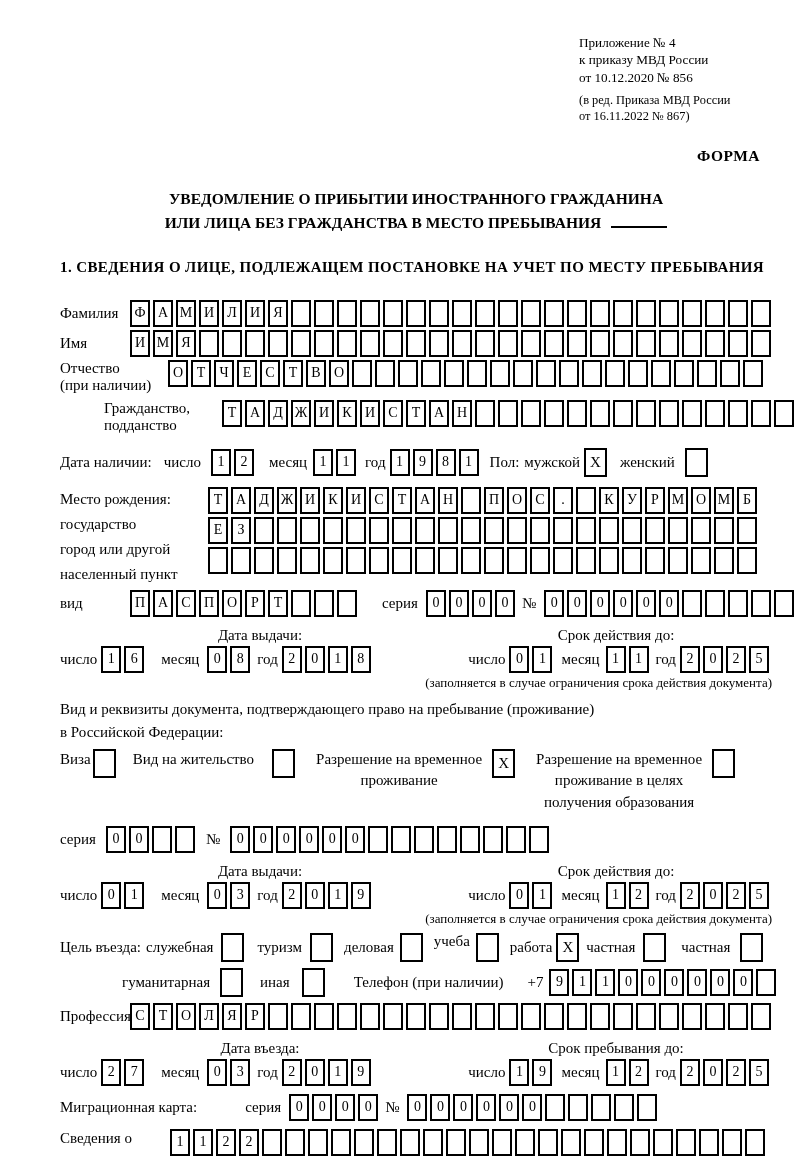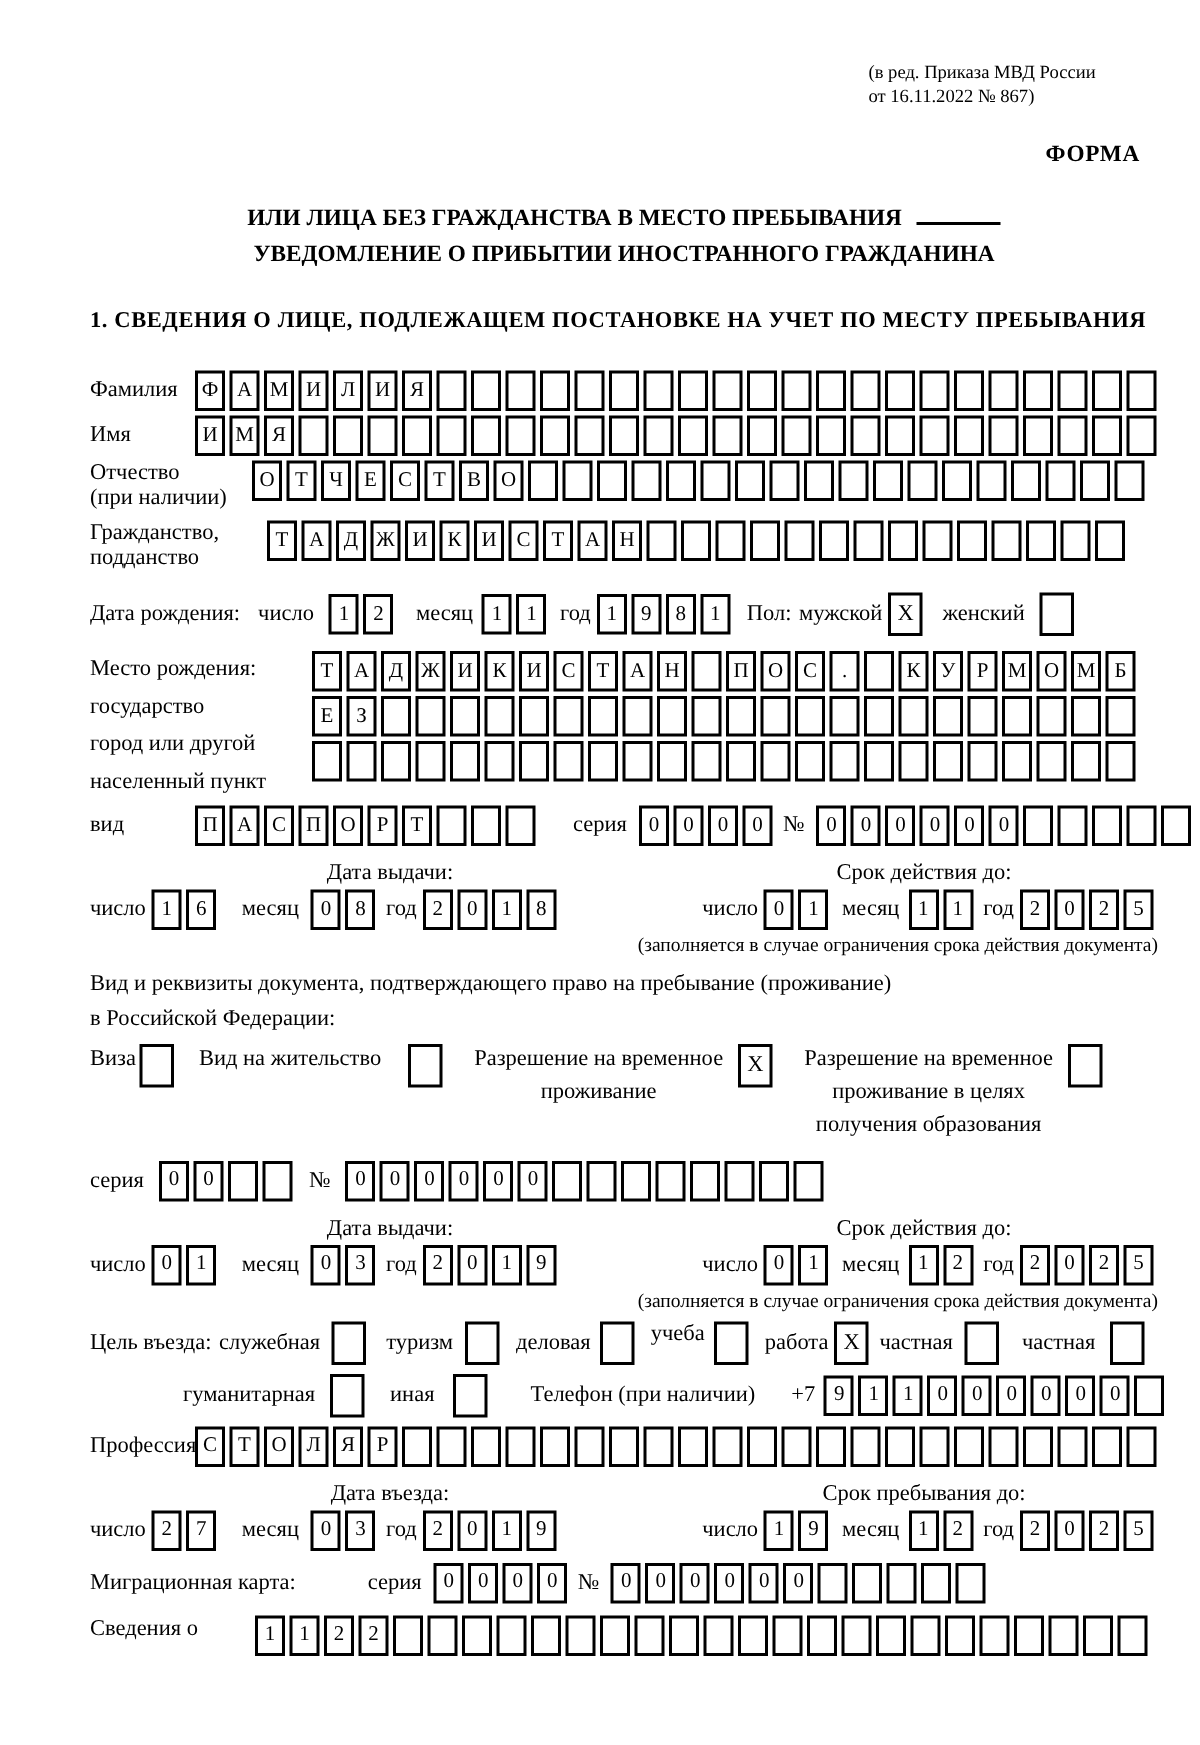--- a/index.html
+++ b/index.html
@@ -42,29 +42,34 @@
   .optsrow{display:flex;align-items:flex-start;margin-top:8px;}
   .opt{display:flex;align-items:flex-start;}
   .opt .ol{text-align:center;line-height:1.45;} .gap10{margin-left:10px;} .gap14{margin-left:14px;} .gap18{margin-left:18px;}
   .mlbl{margin:0 6px 0 12px;}
 </style>
 </head>
 <body>
 
 <div class="page">
 
+  <div class="annex">
+    <div>Приложение № 4</div>
+    <div>к приказу МВД России</div>
+    <div>от 10.12.2020 № 856</div>
+  </div>
   <div class="amendment">
     <div>(в ред. Приказа МВД России</div>
     <div>от 16.11.2022 № 867)</div>
   </div>
   <div class="forma">ФОРМА</div>
 
   <div class="title">
+    <div>УВЕДОМЛЕНИЕ О ПРИБЫТИИ ИНОСТРАННОГО ГРАЖДАНИНА</div>
     <div><span>ИЛИ ЛИЦА БЕЗ ГРАЖДАНСТВА В МЕСТО ПРЕБЫВАНИЯ</span><span class="title-underline"></span></div>
-    <div>УВЕДОМЛЕНИЕ О ПРИБЫТИИ ИНОСТРАННОГО ГРАЖДАНИНА</div>
   </div>
 
   <div class="section-title">1. СВЕДЕНИЯ О ЛИЦЕ, ПОДЛЕЖАЩЕМ ПОСТАНОВКЕ НА УЧЕТ ПО МЕСТУ ПРЕБЫВАНИЯ</div>
 
   <div class="row" style="margin-top:24px;">
     <span class="lbl w70">Фамилия</span>
     <span class="boxes">
         <span class="box">Ф</span>
         <span class="box">А</span>
         <span class="box">М</span>
@@ -158,21 +163,21 @@
         <span class="box"></span>
         <span class="box"></span>
         <span class="box"></span>
         <span class="box"></span>
         <span class="box"></span>
         <span class="box"></span>
         <span class="box"></span>
       </span>
   </div>
 
-  <div class="row top" style="margin-top:6px;">
+  <div class="row top" style="margin-top:6px;margin-left:44px;">
     <span class="lbl w118">
       <span>Гражданство,</span><br>
       <span>подданство</span>
     </span>
     <span class="boxes">
         <span class="box">Т</span>
         <span class="box">А</span>
         <span class="box">Д</span>
         <span class="box">Ж</span>
         <span class="box">И</span>
@@ -193,21 +198,21 @@
         <span class="box"></span>
         <span class="box"></span>
         <span class="box"></span>
         <span class="box"></span>
         <span class="box"></span>
         <span class="box"></span>
       </span>
   </div>
 
   <div class="row" style="margin-top:14px;">
-    <span class="lbl">Дата рождения:</span>
+    <span class="lbl">Дата наличии:</span>
     <span class="lbl" style="margin:0 10px 0 12px;">число</span>
     <span class="boxes">
         <span class="box">1</span>
         <span class="box">2</span>
       </span>
     <span class="lbl mlbl">месяц</span>
     <span class="boxes">
         <span class="box">1</span>
         <span class="box">1</span>
       </span>

